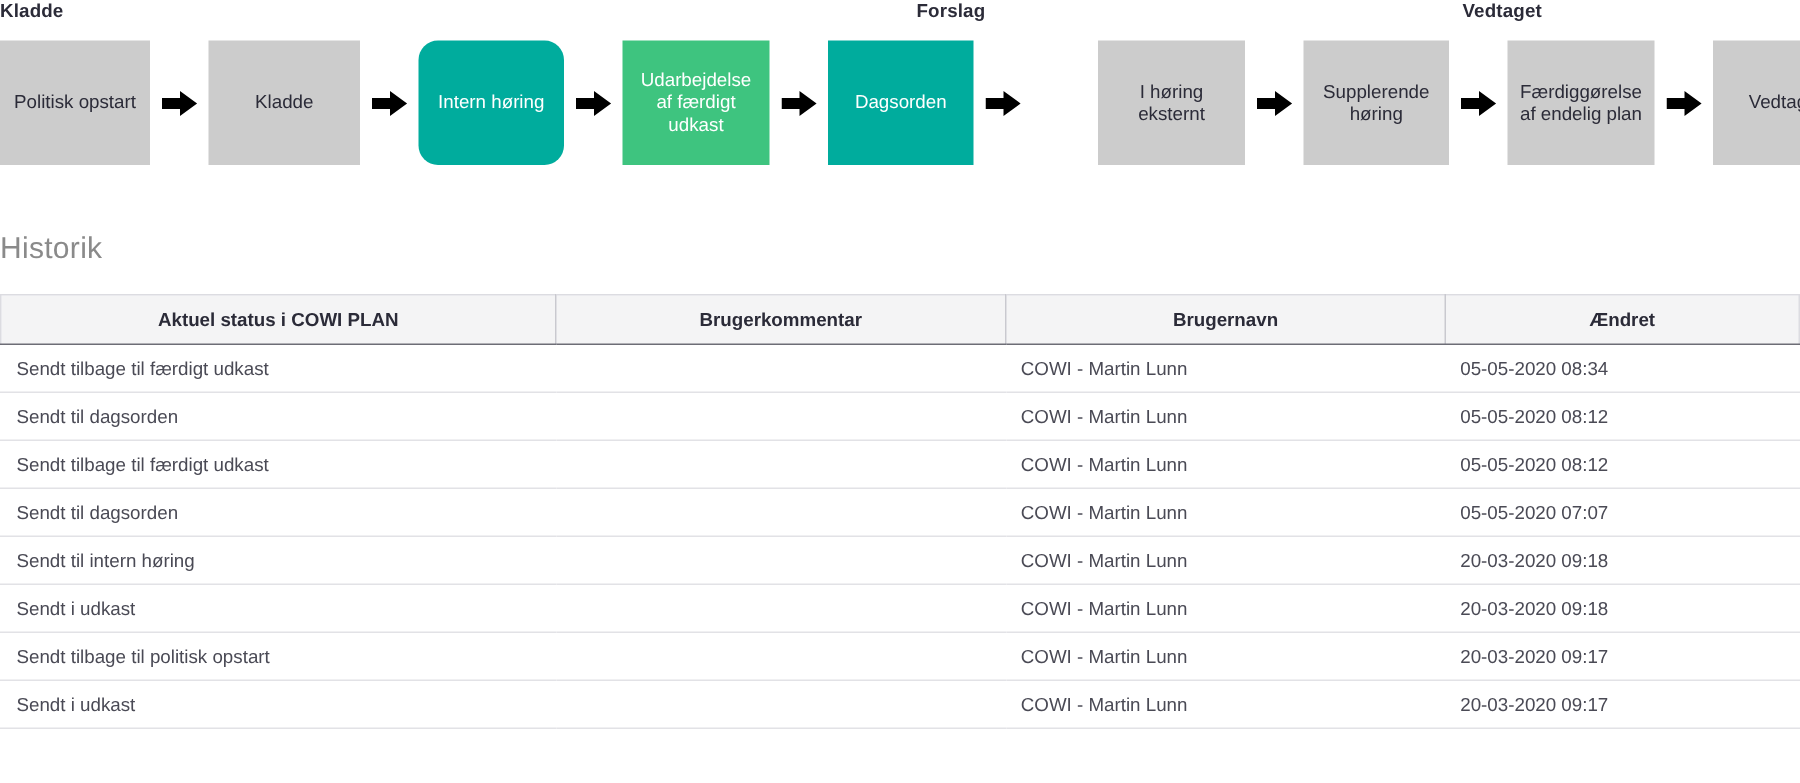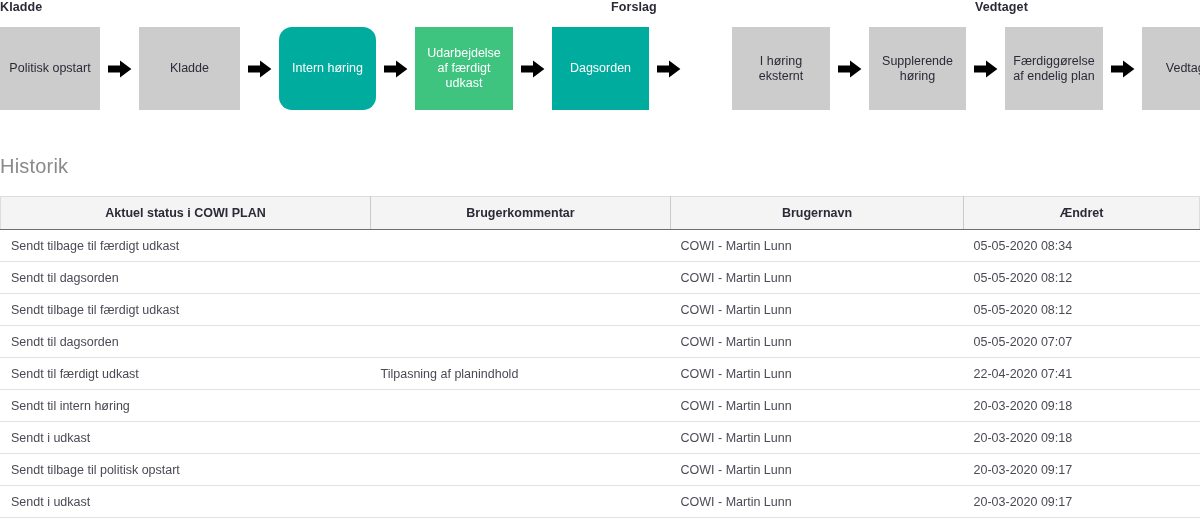--- a/index.html
+++ b/index.html
@@ -225,26 +225,20 @@
           <td>COWI - Martin Lunn</td>
           <td>05-05-2020 08:12</td>
         </tr>
         <tr>
           <td>Sendt til dagsorden</td>
           <td></td>
           <td>COWI - Martin Lunn</td>
           <td>05-05-2020 07:07</td>
         </tr>
         <tr>
-          <td>Sendt til færdigt udkast</td>
-          <td>Tilpasning af planindhold</td>
-          <td>COWI - Martin Lunn</td>
-          <td>22-04-2020 07:41</td>
-        </tr>
-        <tr>
           <td>Sendt til intern høring</td>
           <td></td>
           <td>COWI - Martin Lunn</td>
           <td>20-03-2020 09:18</td>
         </tr>
         <tr>
           <td>Sendt i udkast</td>
           <td></td>
           <td>COWI - Martin Lunn</td>
           <td>20-03-2020 09:18</td>

